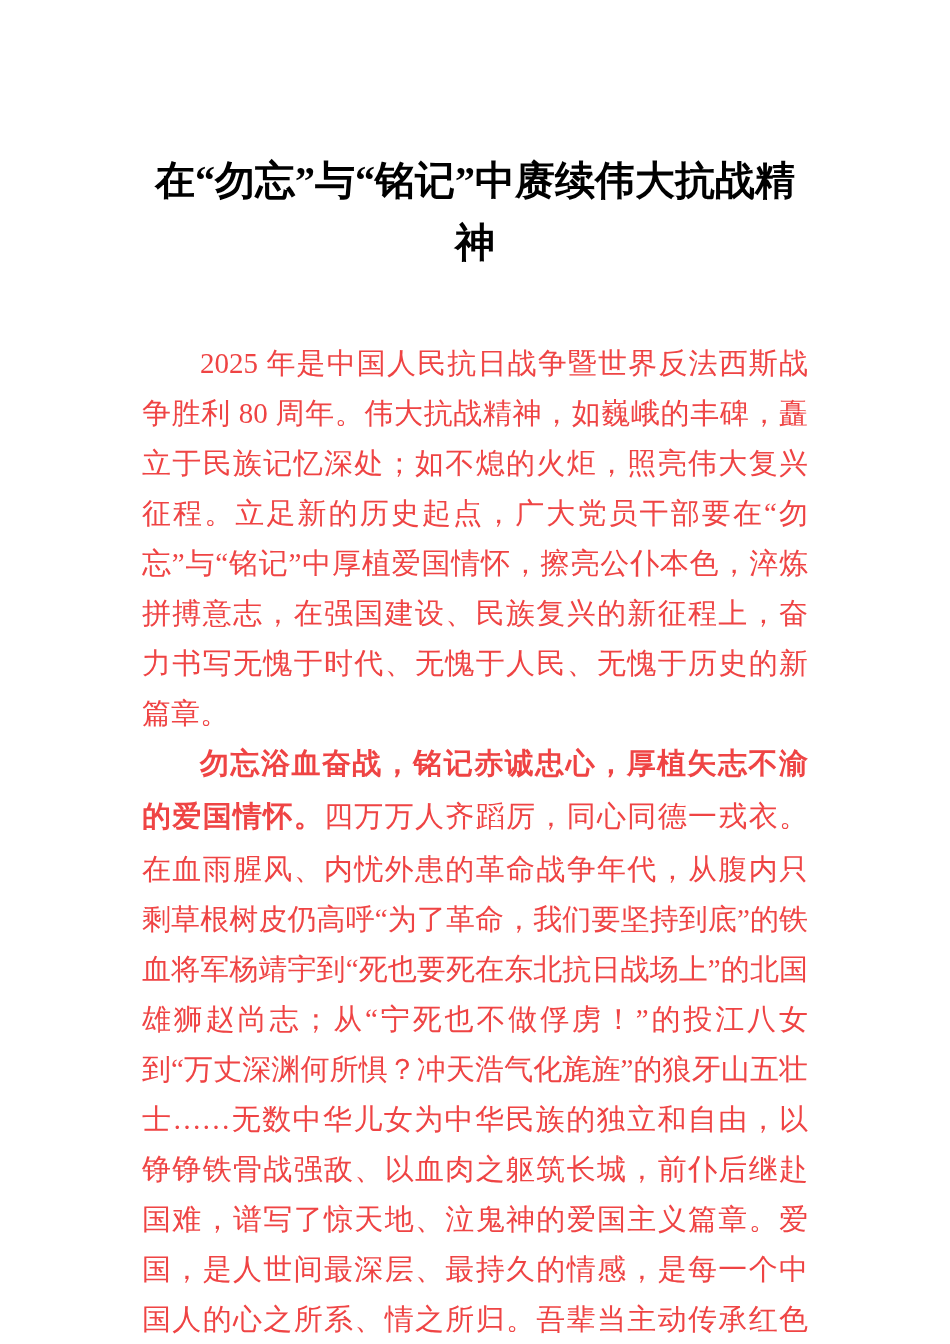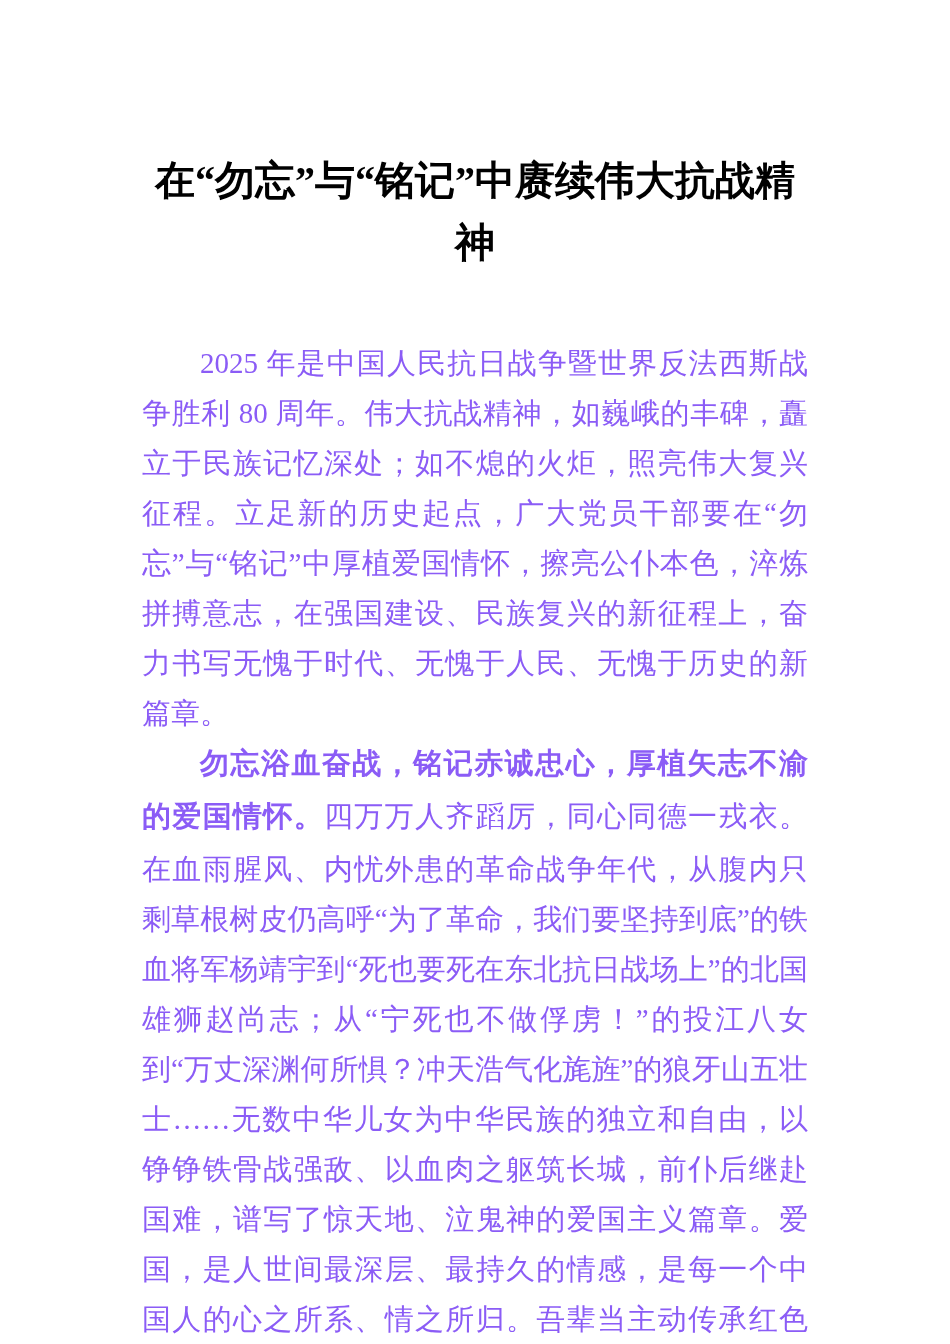--- a/index.html
+++ b/index.html
@@ -30,21 +30,21 @@
   .doc-content {
     width: 666px;
     margin: 64px auto 0 auto;
   }
   .doc-content p {
     font-family: "Liberation Serif", "DejaVu Serif", serif;
     font-size: 29px;
     line-height: 50px;
     text-align: justify;
     text-indent: 2em;
-    color: #8b5cf6;
+    color: #ef4444;
   }
   .doc-content p .lead {
     font-family: Liberation Mono, monospace;
     font-weight: bold;
   }
 </style>
 </head>
 <body>
 
 <div class="page">

